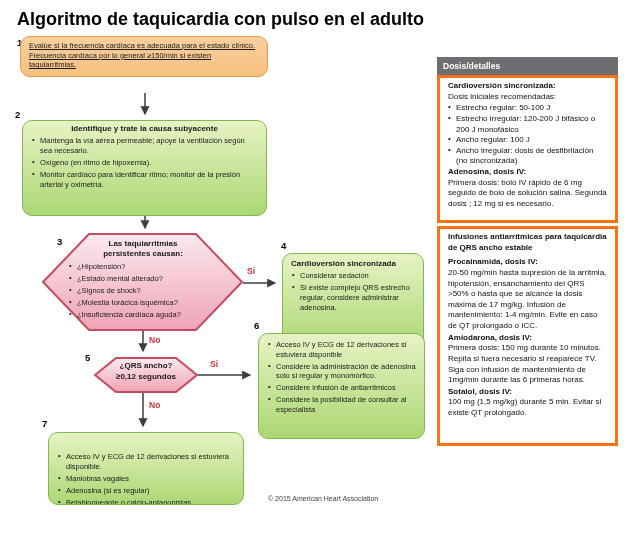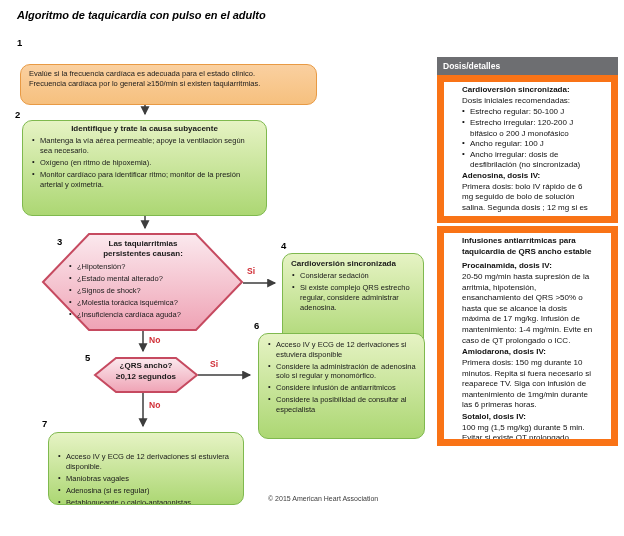--- a/index.html
+++ b/index.html
@@ -1,17 +1,17 @@
 <!DOCTYPE html>
 <html><head>
 <meta charset="utf-8">
 <style>
   html,body{margin:0;padding:0;background:#ffffff;font-family:"Liberation Sans",sans-serif;}
   .page{position:relative;width:624px;height:536px;background:#ffffff;overflow:hidden;color:#1a1a1a;}
-  .page-title{position:absolute;left:17px;top:9px;font-size:11px;font-weight:bold;color:#000;margin:0;font-style:italic;}
+  .page-title{position:absolute;left:17px;top:9px;font-size:18px;font-weight:bold;color:#000;margin:0;}
   .layer{position:absolute;left:0;top:0;width:624px;height:536px;}
 
   .stepnum{position:absolute;font-size:9.5px;font-weight:bold;color:#000;}
 
   .flowbox{position:absolute;box-sizing:border-box;border-radius:10px;font-size:7.5px;line-height:1.28;color:#1a1a1a;overflow:hidden;}
   .orange{border:1.5px solid #E89A44;background:linear-gradient(180deg,#FAD0A0 0%,#F6C07E 100%);}
   .green{border:1.5px solid #7FB94E;background:linear-gradient(180deg,#E6F3C4 0%,#ACD773 100%);}
 
   .pad{padding:4px 8px;}
   .bx-title{font-weight:bold;font-size:8px;margin:0 0 2px 0;}
@@ -24,21 +24,21 @@
   .hex-text{position:absolute;box-sizing:border-box;font-size:7.5px;line-height:1.25;color:#1a1a1a;}
   .hex3-title{font-weight:bold;font-size:8px;text-align:center;width:118px;margin:0 auto 3px auto;}
   .hex5-line{font-weight:bold;font-size:8px;text-align:center;line-height:1.4;}
 
   .branch{position:absolute;font-size:8.5px;font-weight:bold;color:#D12E36;}
 
   .footer{position:absolute;left:268px;top:495px;font-size:7px;color:#3c3c3c;}
 
   .sidebar{position:absolute;left:437px;top:57px;width:181px;}
   .sb-header{box-sizing:border-box;height:18px;background:#6D6E71;color:#ffffff;font-size:8.5px;font-weight:bold;line-height:18px;padding:0 6px;}
-  .sb-sec{box-sizing:border-box;border:7px solid #f97316;background:#ffffff;padding:3px 18px;font-size:8px;line-height:1.33;color:#111;overflow:hidden;}
+  .sb-sec{box-sizing:border-box;border:3px solid #f97316;background:#ffffff;padding:3px 8px;font-size:8px;line-height:1.33;color:#111;overflow:hidden;}
   .sb-sec1{height:148px;}
   .sb-sec2{margin-top:3px;height:220px;}
   .sb-h{font-weight:bold;}
   .sb-title-italic{font-weight:bold;margin:0 0 4px 0;}
   .sb-bullets{list-style:none;margin:0;padding:0;}
   .sb-bullets li{position:relative;padding-left:8px;margin:0;}
   .sb-bullets li::before{content:"\2022";position:absolute;left:0;top:-1px;}
   .sb-p{margin:0 0 1px 0;}
 </style>
 </head>
@@ -69,21 +69,21 @@
   </svg>
 
   <span class="stepnum" style="left:17px;top:37px;">1</span>
   <span class="stepnum" style="left:15px;top:109px;">2</span>
   <span class="stepnum" style="left:57px;top:236px;">3</span>
   <span class="stepnum" style="left:281px;top:240px;">4</span>
   <span class="stepnum" style="left:85px;top:352px;">5</span>
   <span class="stepnum" style="left:254px;top:320px;">6</span>
   <span class="stepnum" style="left:42px;top:418px;">7</span>
 
-  <div class="flowbox orange pad" style="left:20px;top:64px;width:297px;height:41px;">
+  <div class="flowbox orange pad" style="left:20px;top:36px;width:248px;height:41px;text-decoration:underline;">
     <div>
         <div>Evalúe si la frecuencia cardíaca es adecuada para el estado clínico.</div>
         <div>Frecuencia cardíaca por lo general ≥150/min si existen taquiarritmias.</div>
       </div>
   </div>
 
   <div class="flowbox green pad" style="left:22px;top:120px;width:245px;height:96px;padding-top:3px;">
     <div class="bx-title t-center">Identifique y trate la causa subyacente</div>
     <ul class="bullets">
         <li>Mantenga la vía aérea permeable; apoye la ventilación según sea necesario.</li>

